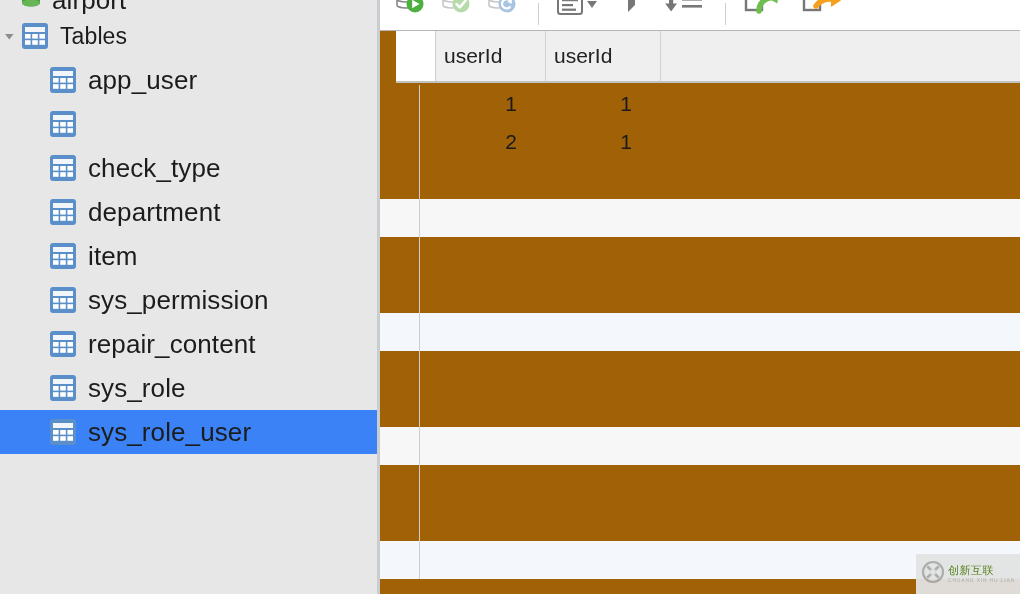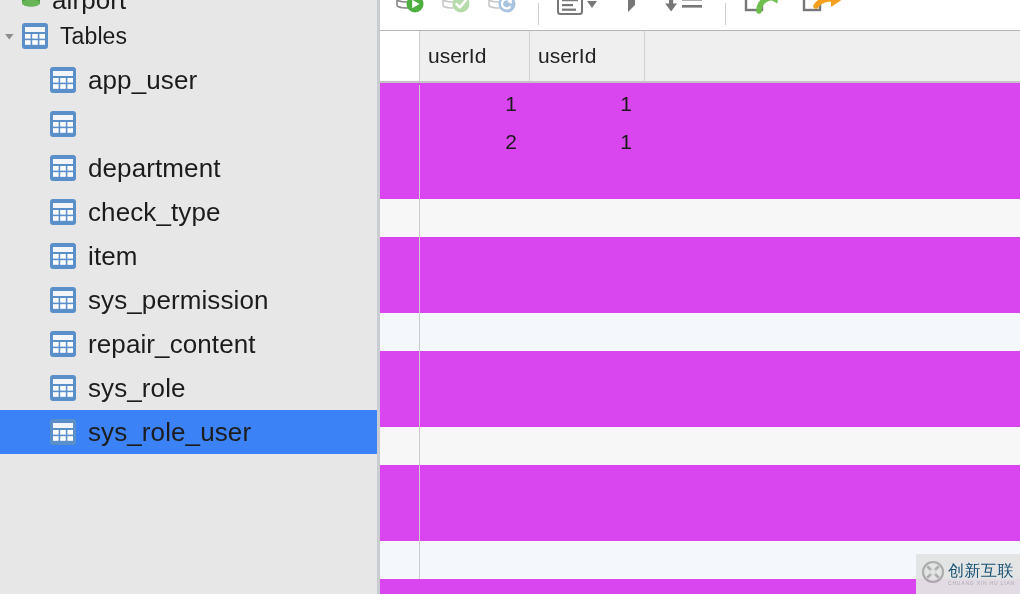--- a/index.html
+++ b/index.html
@@ -78,21 +78,21 @@
   .tb-btn.wide { width: 58px; }
   .tb-btn svg { display: block; margin-top: -8px; }
   .tb-sep {
     width: 1px; height: 22px;
     background: #cfcfcf;
     margin: 0 12px 2px 12px;
     align-self: flex-end;
   }
 
   
-  .grid { position: absolute; left: 0; top: 31px; right: 0; bottom: 0; background: #d946ef; }
+  .grid { position: absolute; left: 0; top: 31px; right: 0; bottom: 0; background: #a16207; padding-left: 16px; }
   .grid-header {
     display: flex;
     height: 52px;
     border-bottom: 2px solid #c2c2c2;
   }
   .gutter-head {
     width: 40px; flex: 0 0 40px;
     background: #ffffff;
     border-right: 1px solid #cdcdcd;
   }
@@ -137,21 +137,21 @@
     position: absolute;
     right: 0; bottom: 0;
     width: 104px; height: 40px;
     background: #e3e3e3;
     display: flex; align-items: center; justify-content: center;
     gap: 3px;
     opacity: 0.95;
   }
   .wm-logo { flex: 0 0 24px; }
   .wm-text { display: flex; flex-direction: column; line-height: 1; }
-  .wm-cn { font-size: 16px; color: #0c4a6e; letter-spacing: 0.5px; }
+  .wm-cn { font-size: 11px; color: #4d7c0f; letter-spacing: 0.5px; }
   .wm-py { font-size: 5px; color: #aeaeae; letter-spacing: 0.8px; margin-top: 2px; }
 </style>
 </head>
 <body>
 
 <div class="app">
 
   <div class="sidebar">
 
     <div class="tree-row db">
@@ -228,37 +228,37 @@
               <rect x="1" y="1" width="26" height="26" rx="3" fill="#5b8fc9"></rect>
               <rect x="4" y="5" width="20" height="5" fill="#ffffff" opacity="0.92"></rect>
               <rect x="4" y="12" width="5.6" height="4.6" fill="#ffffff"></rect>
               <rect x="11.2" y="12" width="5.6" height="4.6" fill="#ffffff"></rect>
               <rect x="18.4" y="12" width="5.6" height="4.6" fill="#ffffff"></rect>
               <rect x="4" y="18.2" width="5.6" height="4.6" fill="#ffffff"></rect>
               <rect x="11.2" y="18.2" width="5.6" height="4.6" fill="#ffffff"></rect>
               <rect x="18.4" y="18.2" width="5.6" height="4.6" fill="#ffffff"></rect>
             </svg>
           </span>
+          <span class="tree-label">check_type</span>
+        </div>
+        <div class="tree-row">
+          <span class="indent-2"></span>
+          <span class="icon-table">
+            <svg class="tbl-ico" width="28" height="28" viewBox="0 0 28 28">
+              <rect x="1" y="1" width="26" height="26" rx="3" fill="#5b8fc9"></rect>
+              <rect x="4" y="5" width="20" height="5" fill="#ffffff" opacity="0.92"></rect>
+              <rect x="4" y="12" width="5.6" height="4.6" fill="#ffffff"></rect>
+              <rect x="11.2" y="12" width="5.6" height="4.6" fill="#ffffff"></rect>
+              <rect x="18.4" y="12" width="5.6" height="4.6" fill="#ffffff"></rect>
+              <rect x="4" y="18.2" width="5.6" height="4.6" fill="#ffffff"></rect>
+              <rect x="11.2" y="18.2" width="5.6" height="4.6" fill="#ffffff"></rect>
+              <rect x="18.4" y="18.2" width="5.6" height="4.6" fill="#ffffff"></rect>
+            </svg>
+          </span>
           <span class="tree-label">department</span>
-        </div>
-        <div class="tree-row">
-          <span class="indent-2"></span>
-          <span class="icon-table">
-            <svg class="tbl-ico" width="28" height="28" viewBox="0 0 28 28">
-              <rect x="1" y="1" width="26" height="26" rx="3" fill="#5b8fc9"></rect>
-              <rect x="4" y="5" width="20" height="5" fill="#ffffff" opacity="0.92"></rect>
-              <rect x="4" y="12" width="5.6" height="4.6" fill="#ffffff"></rect>
-              <rect x="11.2" y="12" width="5.6" height="4.6" fill="#ffffff"></rect>
-              <rect x="18.4" y="12" width="5.6" height="4.6" fill="#ffffff"></rect>
-              <rect x="4" y="18.2" width="5.6" height="4.6" fill="#ffffff"></rect>
-              <rect x="11.2" y="18.2" width="5.6" height="4.6" fill="#ffffff"></rect>
-              <rect x="18.4" y="18.2" width="5.6" height="4.6" fill="#ffffff"></rect>
-            </svg>
-          </span>
-          <span class="tree-label">check_type</span>
         </div>
         <div class="tree-row">
           <span class="indent-2"></span>
           <span class="icon-table">
             <svg class="tbl-ico" width="28" height="28" viewBox="0 0 28 28">
               <rect x="1" y="1" width="26" height="26" rx="3" fill="#5b8fc9"></rect>
               <rect x="4" y="5" width="20" height="5" fill="#ffffff" opacity="0.92"></rect>
               <rect x="4" y="12" width="5.6" height="4.6" fill="#ffffff"></rect>
               <rect x="11.2" y="12" width="5.6" height="4.6" fill="#ffffff"></rect>
               <rect x="18.4" y="12" width="5.6" height="4.6" fill="#ffffff"></rect>

